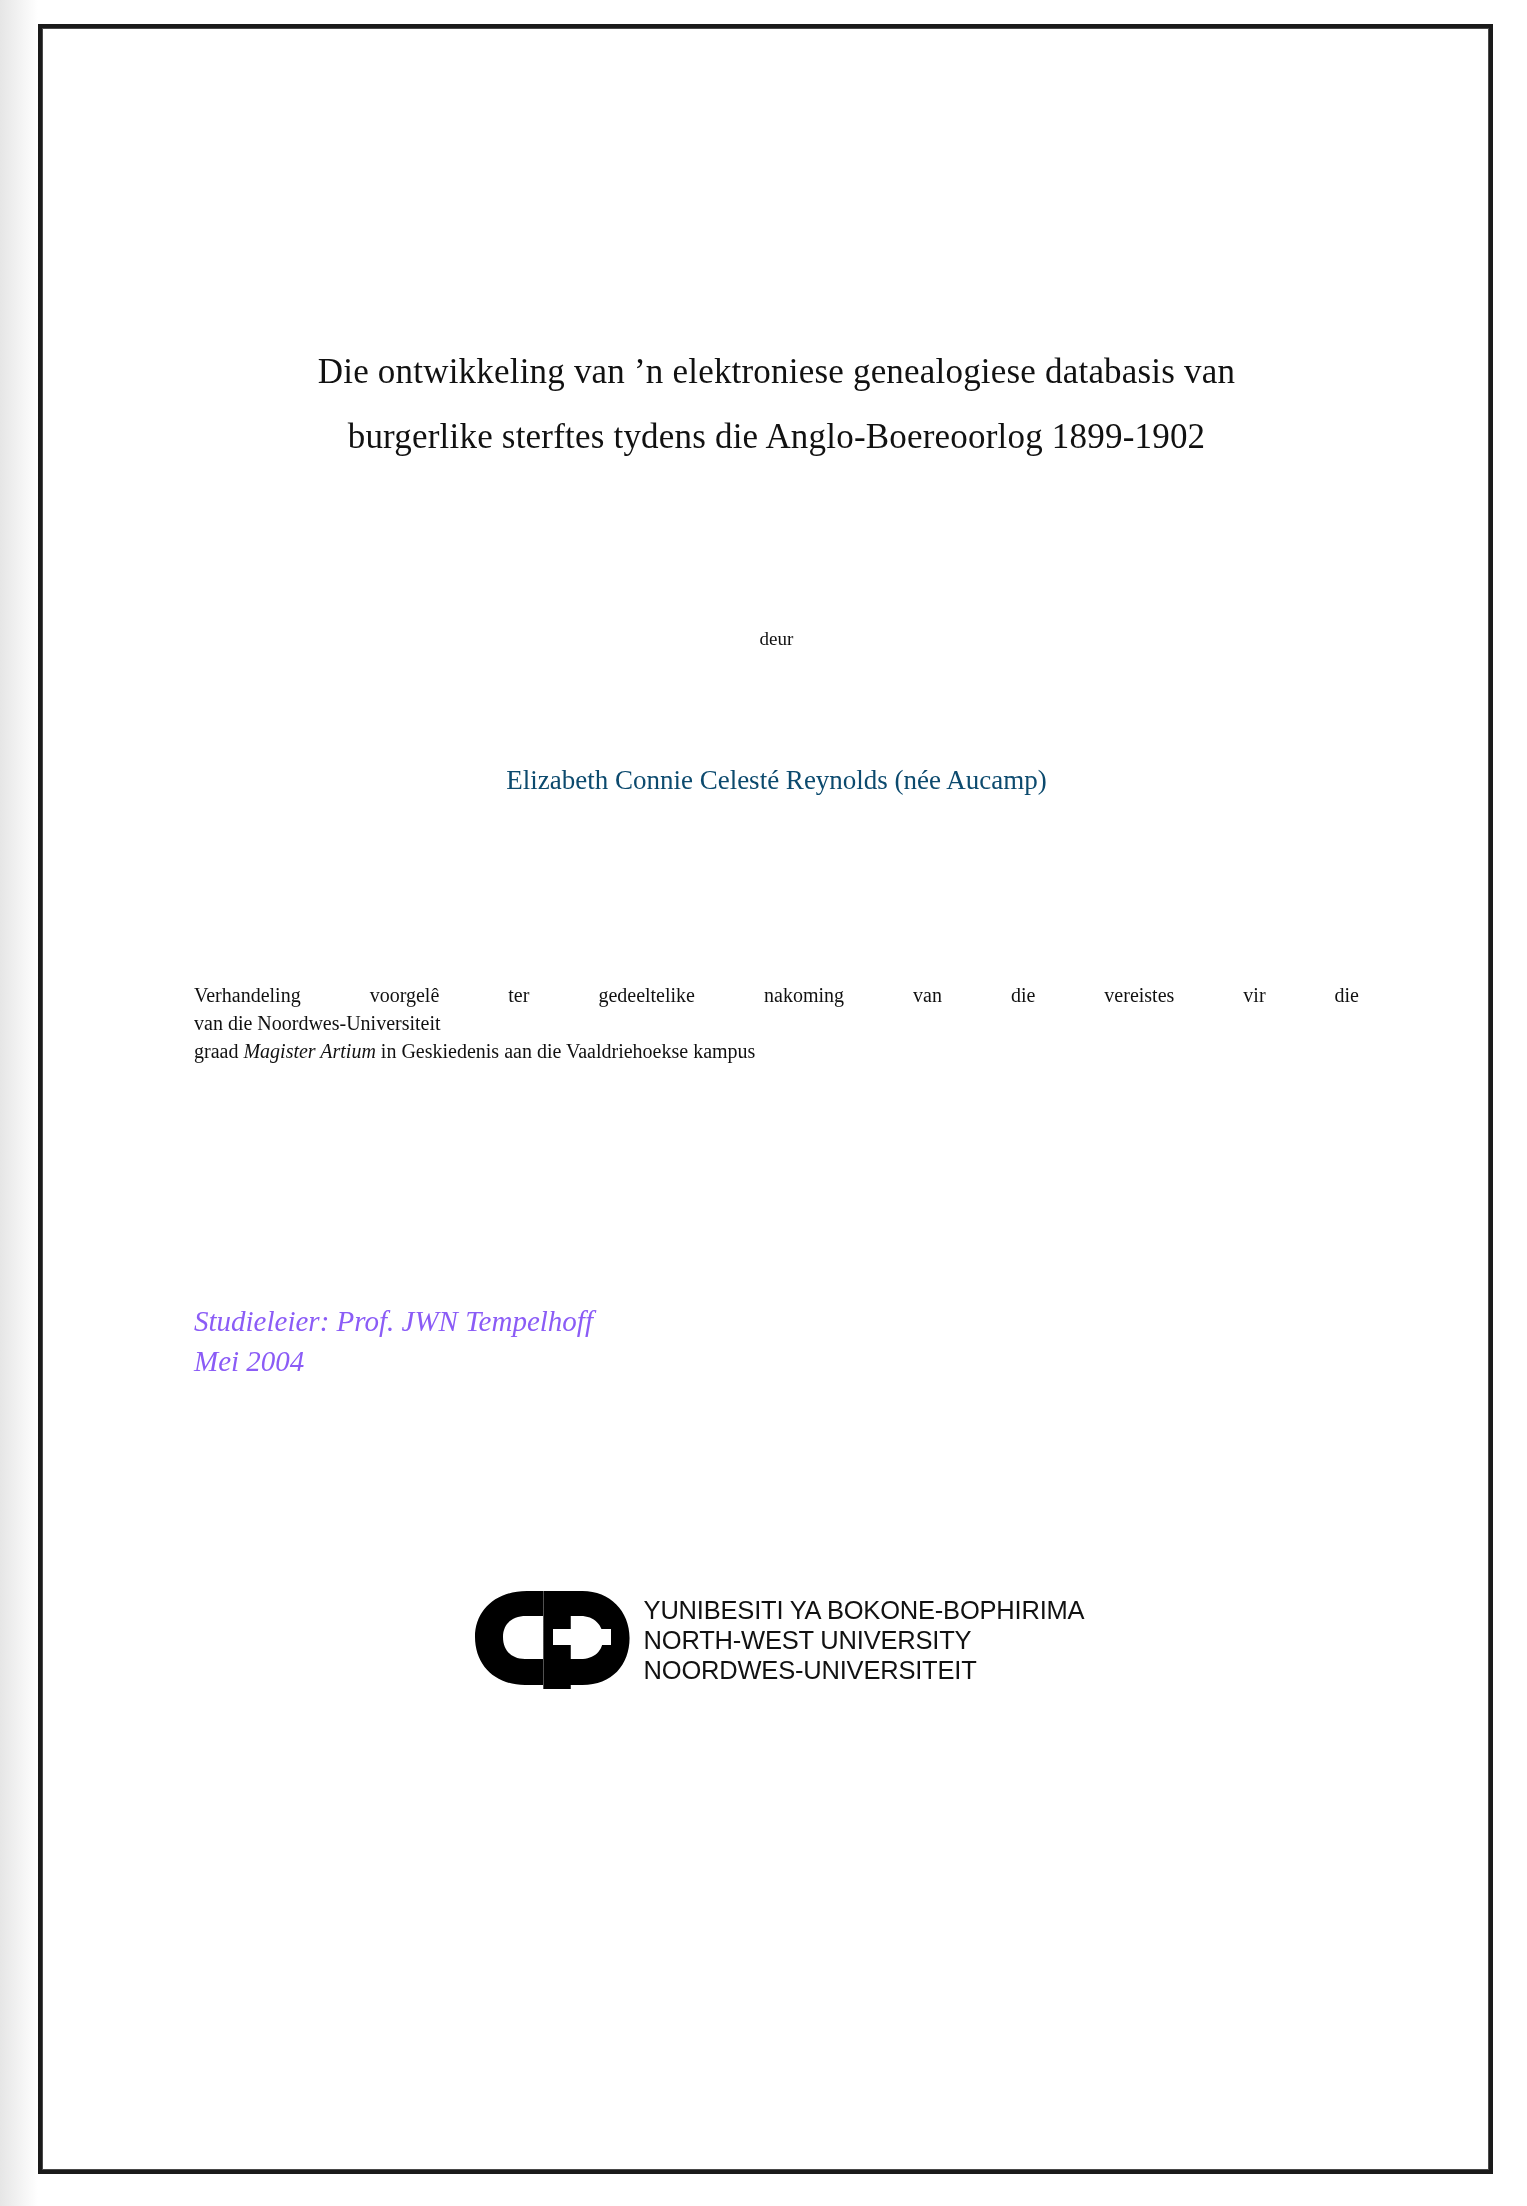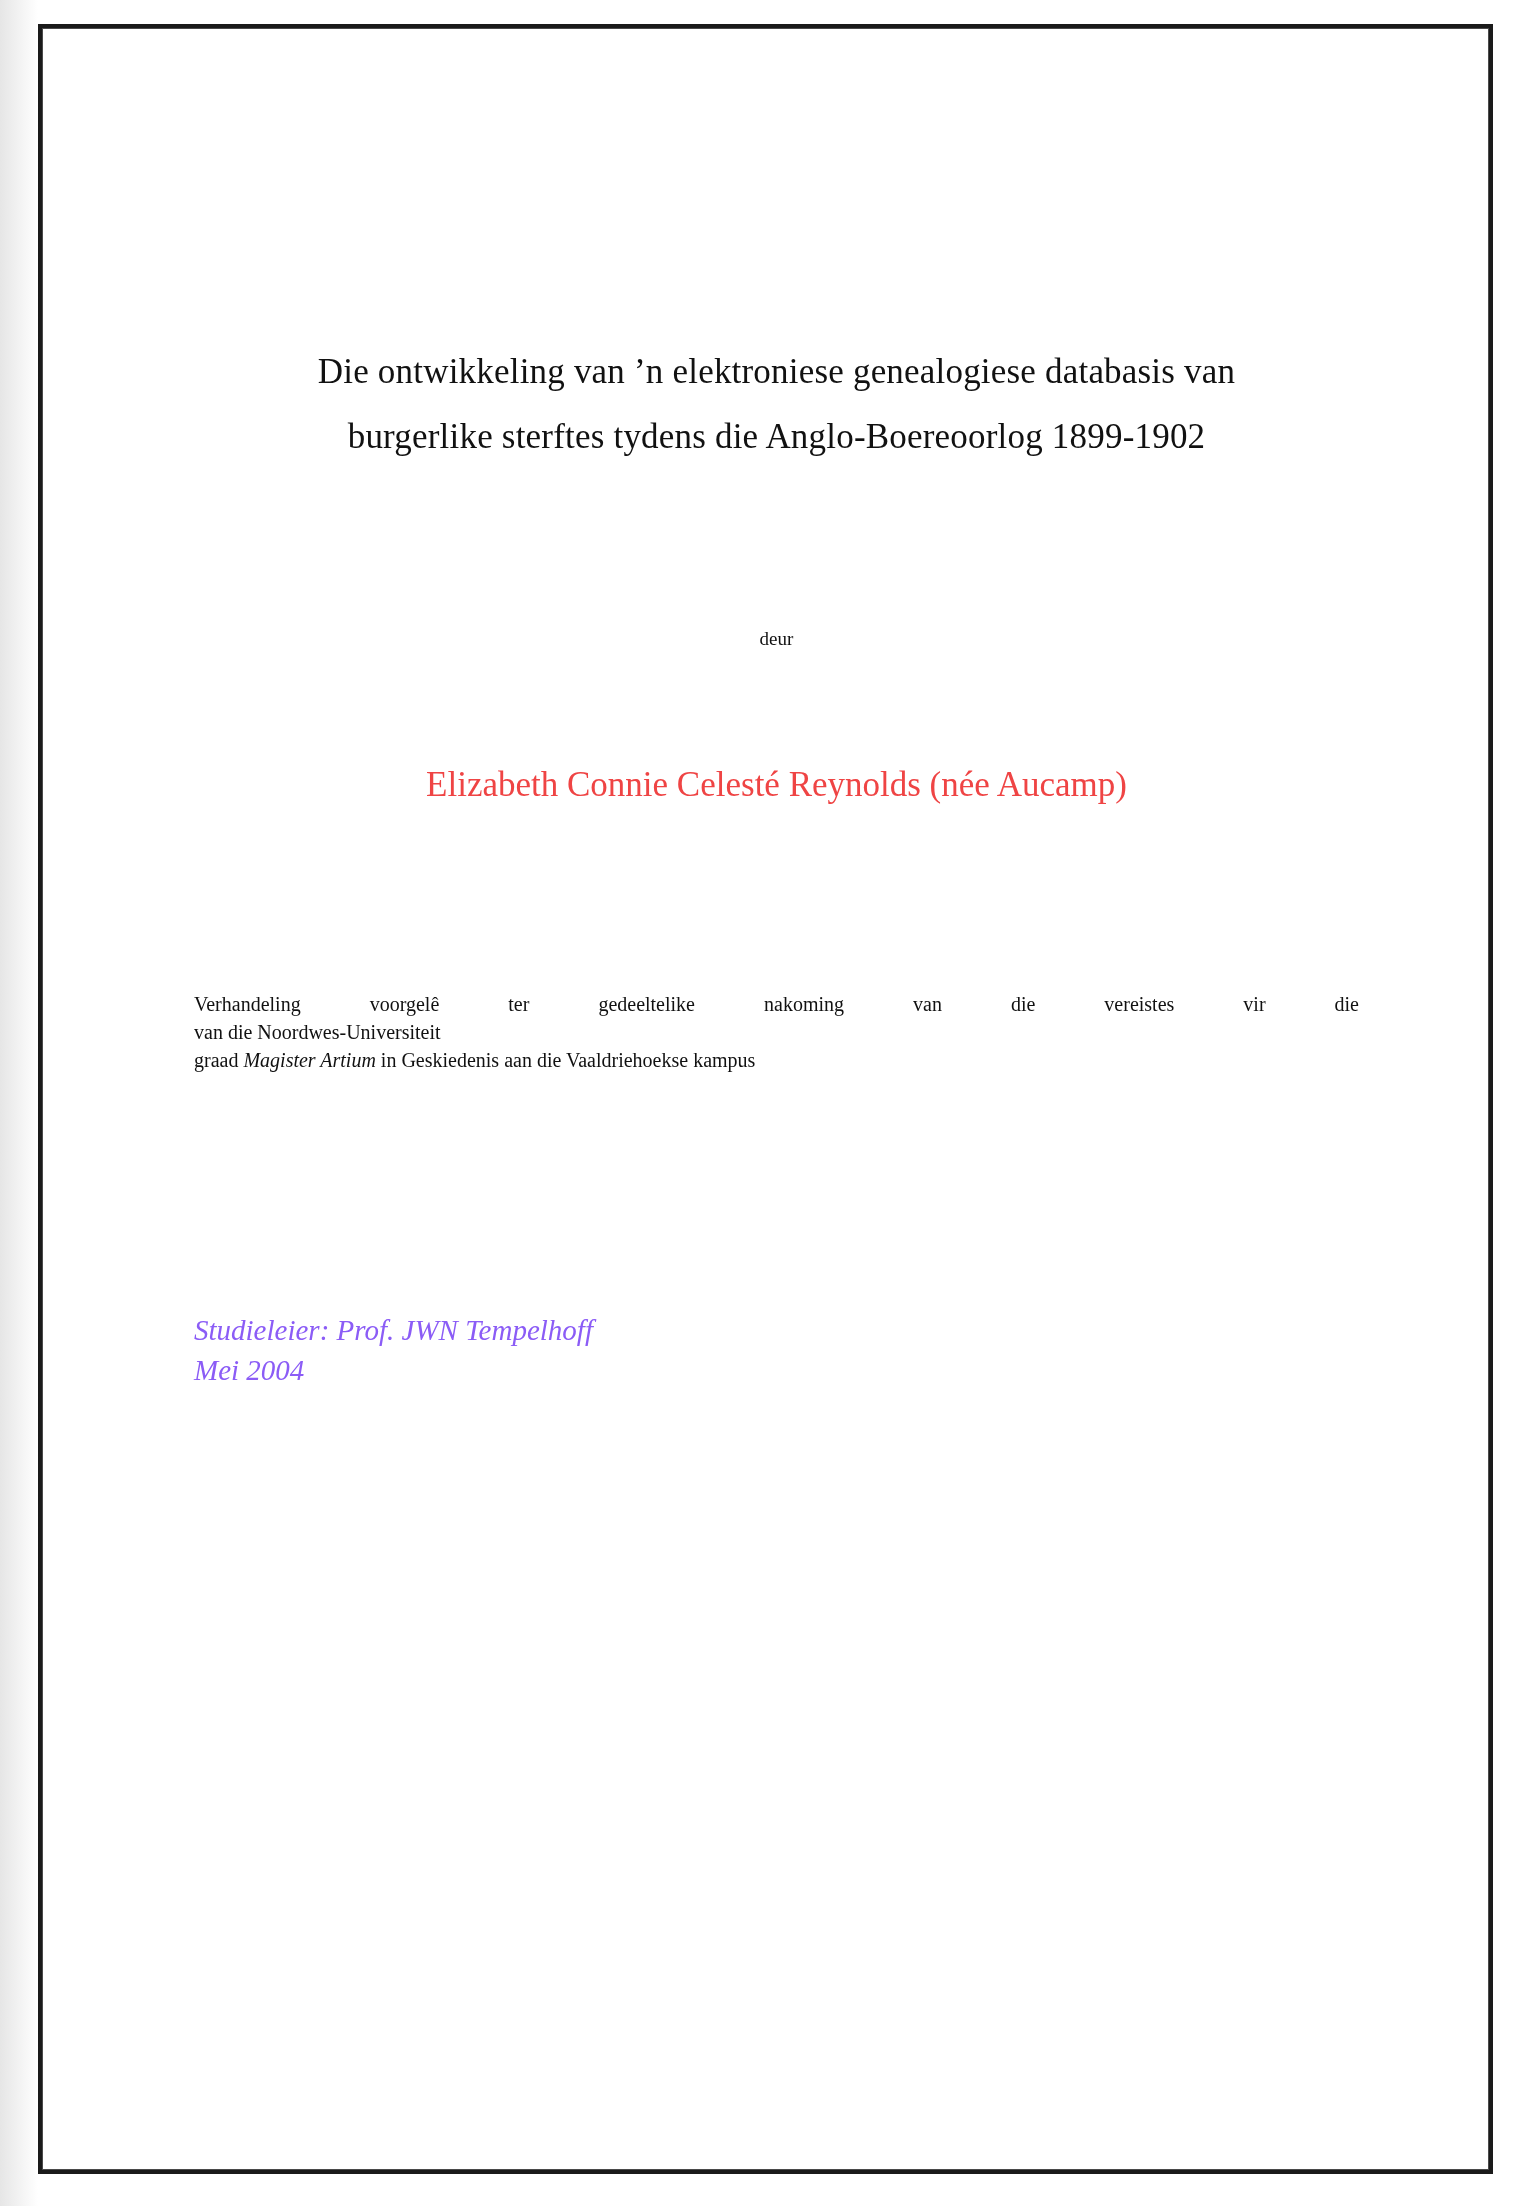--- a/index.html
+++ b/index.html
@@ -56,22 +56,22 @@
     display: block;
   }
   .deur {
     text-align: center;
     font-size: 19px;
     color: #111;
     margin-top: 158px;
   }
   .author {
     text-align: center;
-    font-size: 35px;
-    color: #ef4444;
+    font-size: 27px;
+    color: #0c4a6e;
     margin-top: 115px;
   }
   .abstract-block {
     margin-top: 185px;
     font-size: 20px;
     line-height: 1.42;
     color: #111;
   }
   .abstract-just {
     text-align: justify;
@@ -152,15 +152,27 @@
       <span class="abstract-line abstract-just">Verhandeling voorgelê ter gedeeltelike nakoming van die vereistes vir die</span>
       <span class="abstract-line">van die Noordwes-Universiteit</span>
       <span class="abstract-line"><span>graad </span><span class="abstract-italic">Magister Artium</span><span> in Geskiedenis aan die Vaaldriehoekse kampus</span></span>
     </div>
 
     <div class="supervisor-block">
       <span class="abstract-line">Studieleier: Prof. JWN Tempelhoff</span>
       <span class="abstract-line">Mei 2004</span>
     </div>
 
+    <div class="logo-row">
+      <svg class="logo-mark" viewBox="0 0 165 110" aria-hidden="true">
+        <path d="M58 6 C26 6 6 26 6 52 C6 80 26 100 56 100 L74 100 L74 74 L56 74 C42 74 34 65 34 52 C34 39 43 31 57 31 L74 31 L74 6 Z" fill="#000000"></path>
+        <path d="M84 6 L84 104 L112 104 L112 31 L122 31 C136 31 145 40 145 53 C145 66 136 74 122 74 L112 74 L112 100 L124 100 C154 100 172 80 172 53 C172 26 152 6 124 6 Z" fill="#000000" transform="translate(-8,0) scale(0.98,1)"></path>
+        <rect x="84" y="44" width="58" height="16" fill="#ffffff"></rect>
+      </svg>
+      <div class="logo-text">
+        <span>YUNIBESITI YA BOKONE-BOPHIRIMA</span>
+        <span>NORTH-WEST UNIVERSITY</span>
+        <span>NOORDWES-UNIVERSITEIT</span>
+      </div>
+    </div>
 
   </div>
 </div>
 
 </body></html>

